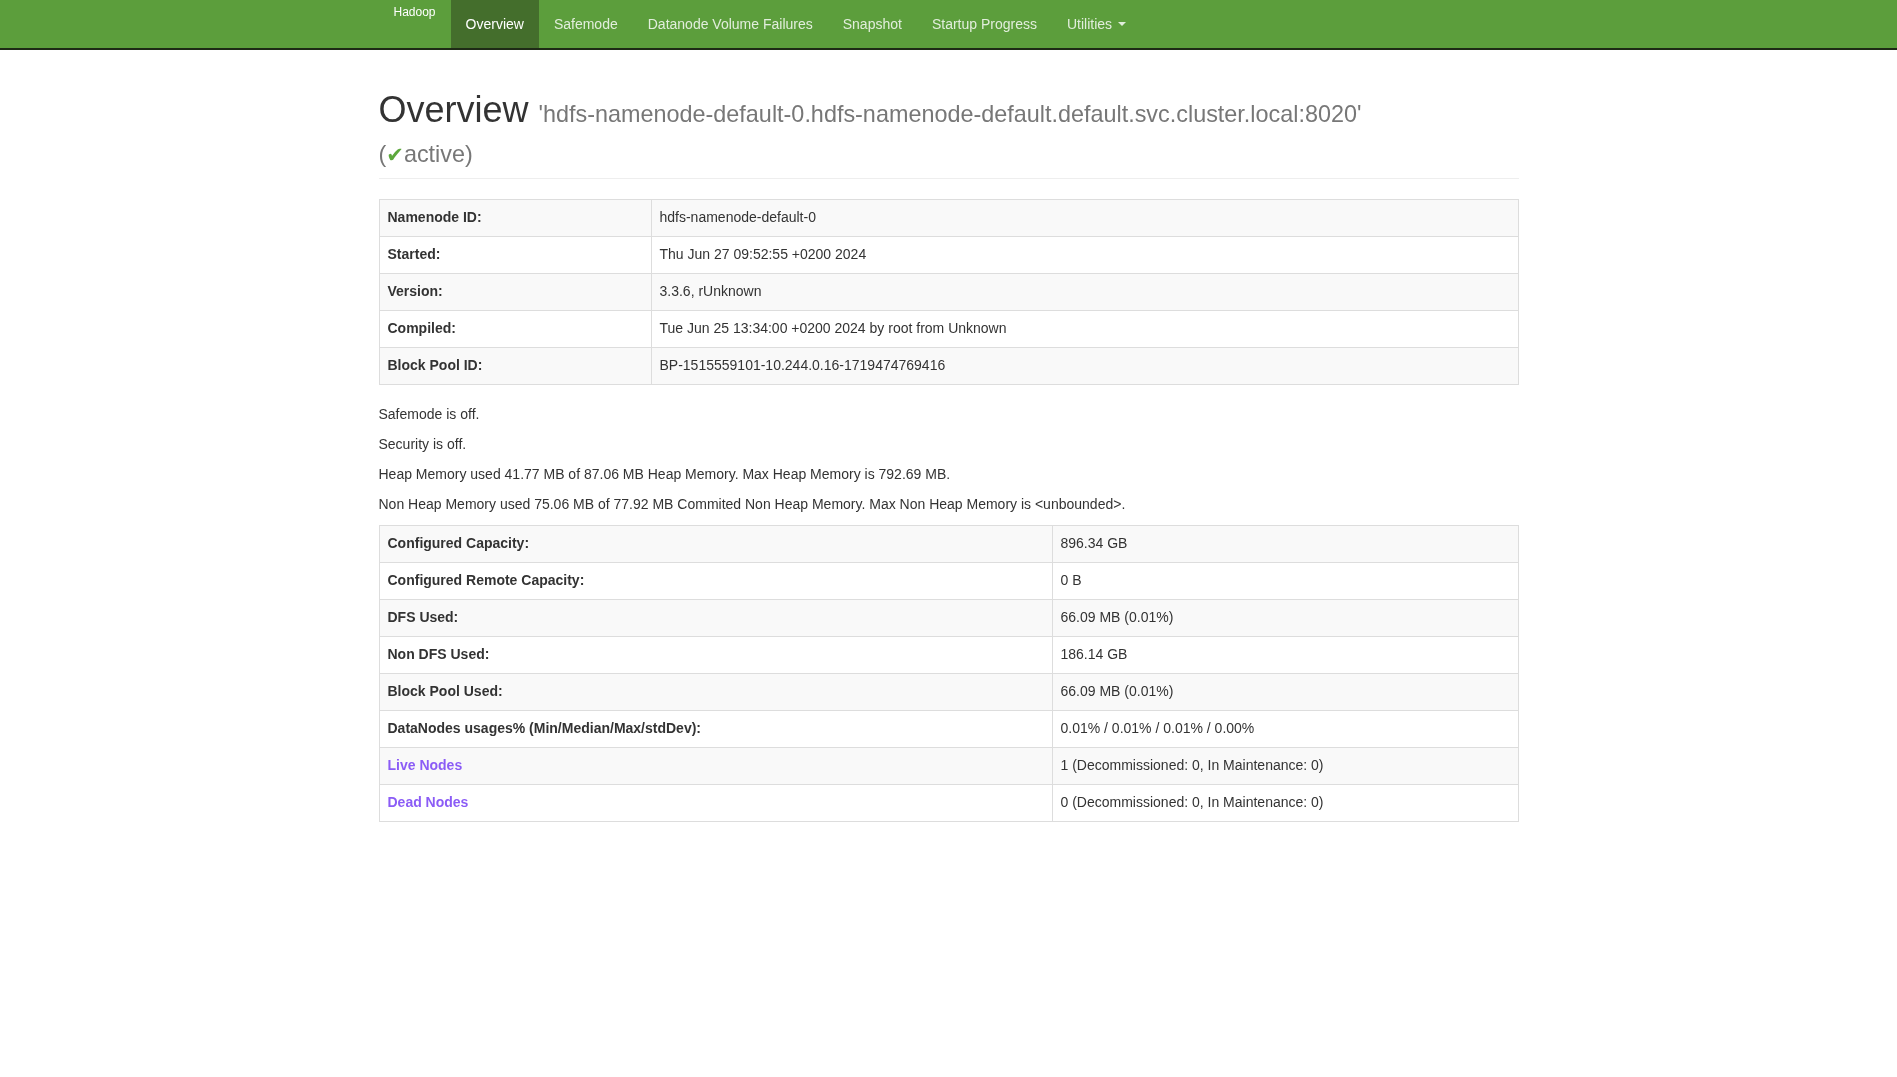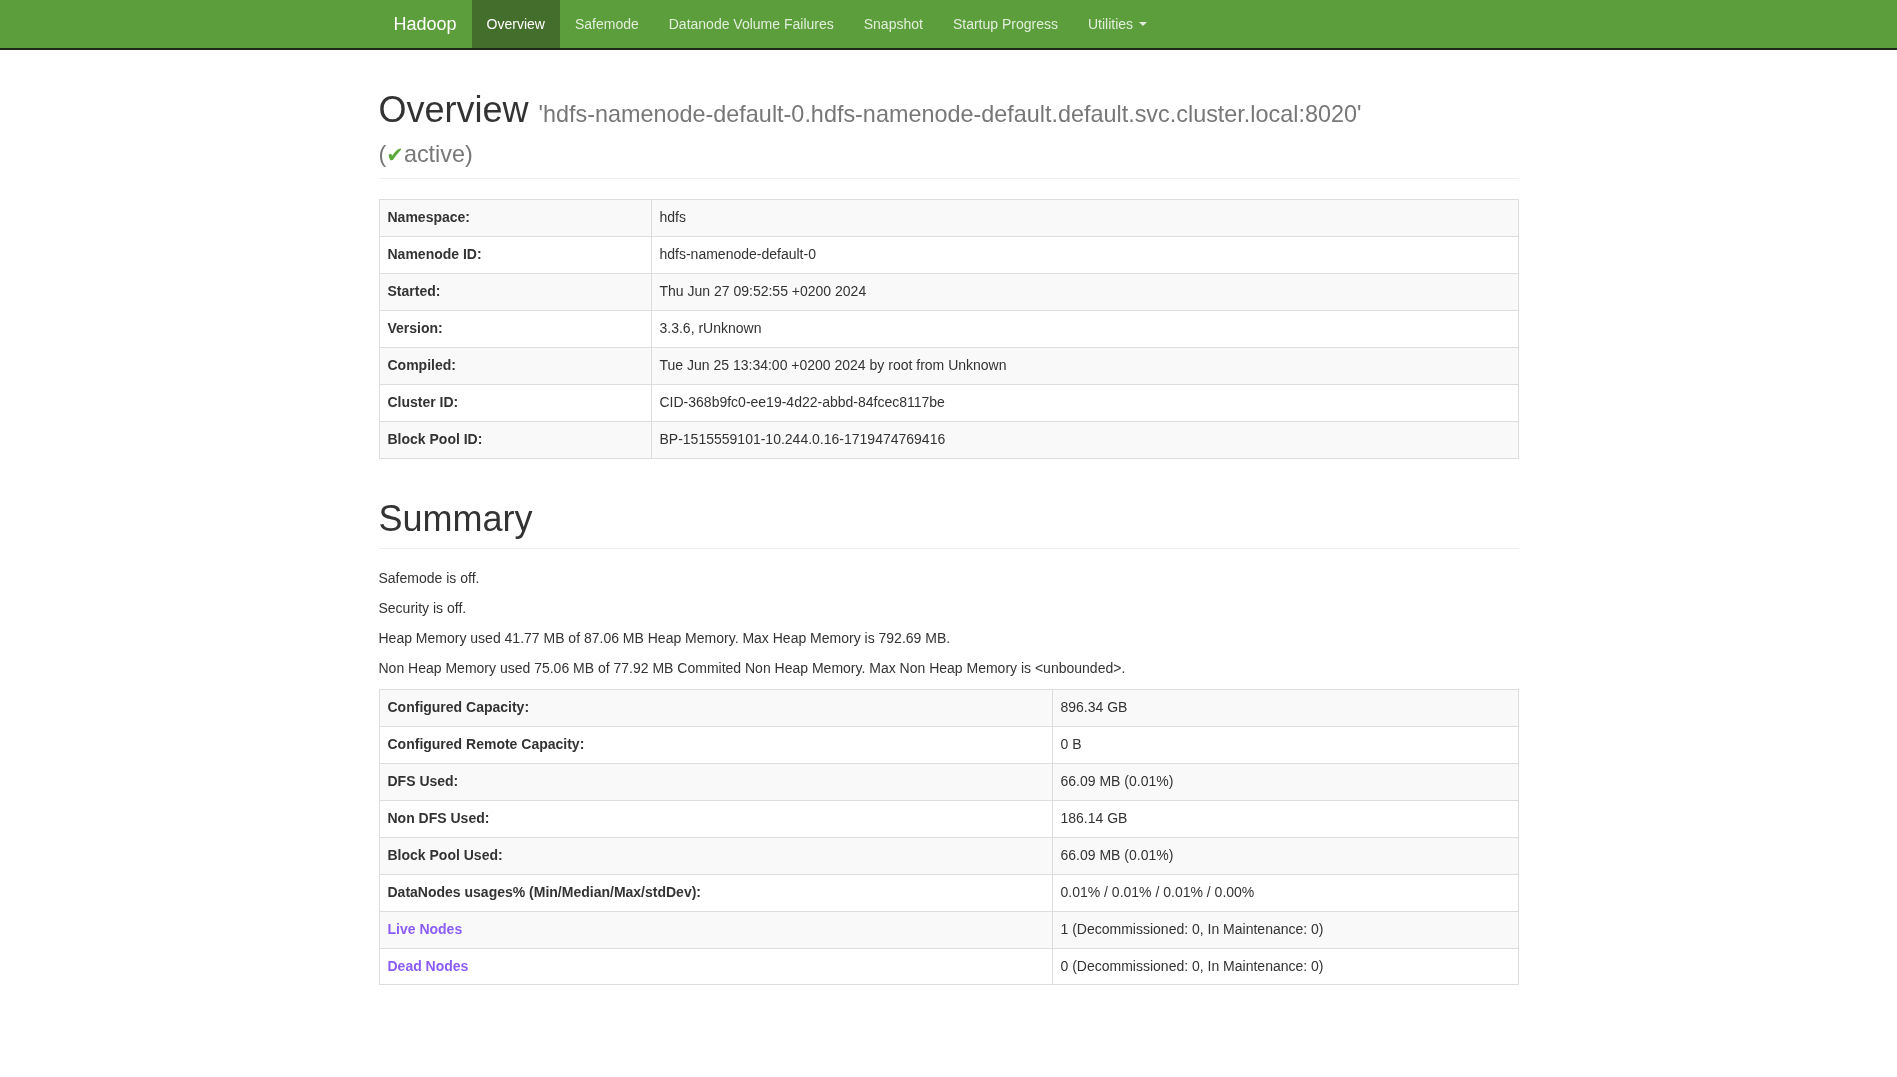--- a/index.html
+++ b/index.html
@@ -24,23 +24,23 @@
   .navbar-inner {
     width: 1170px;
     margin: 0 auto;
     padding: 0 15px;
     height: 48px;
     display: flex;
     align-items: stretch;
   }
   .navbar-brand {
     color: #fff;
-    font-size: 18px;
+    font-size: 12px;
     line-height: 20px;
-    padding: 14px 15px;
+    padding: 2px 15px;
     white-space: nowrap;
   }
   .navbar-nav { display: flex; align-items: stretch; margin: 0; padding: 0; list-style: none; }
   .nav-item {
     color: rgba(255,255,255,0.82);
     font-size: 14px;
     line-height: 20px;
     padding: 14px 15px;
     white-space: nowrap;
     cursor: pointer;
@@ -154,53 +154,42 @@
   <div class="page-header">
     <h1><span>Overview</span>
       <span class="small-sub">'hdfs-namenode-default-0.hdfs-namenode-default.default.svc.cluster.local:8020'</span><br>
       <span class="small-sub"><span>(</span><span class="check">✔</span><span>active</span><span>)</span></span>
     </h1>
   </div>
 
   <table class="table info-table">
     <tbody>
       <tr>
-        <th>Namespace:</th>
-        <td>hdfs</td>
-      </tr>
-      <tr>
         <th>Namenode ID:</th>
         <td>hdfs-namenode-default-0</td>
       </tr>
       <tr>
         <th>Started:</th>
         <td>Thu Jun 27 09:52:55 +0200 2024</td>
       </tr>
       <tr>
         <th>Version:</th>
         <td>3.3.6, rUnknown</td>
       </tr>
       <tr>
         <th>Compiled:</th>
         <td>Tue Jun 25 13:34:00 +0200 2024 by root from Unknown</td>
       </tr>
       <tr>
-        <th>Cluster ID:</th>
-        <td>CID-368b9fc0-ee19-4d22-abbd-84fcec8117be</td>
-      </tr>
-      <tr>
         <th>Block Pool ID:</th>
         <td>BP-1515559101-10.244.0.16-1719474769416</td>
       </tr>
     </tbody>
   </table>
 
-  <div class="page-header">
-    <h1>Summary</h1>
-  </div>
 
   <p class="summary-line">Safemode is off.</p>
   <p class="summary-line">Security is off.</p>
   <p class="summary-line">Heap Memory used 41.77 MB of 87.06 MB Heap Memory. Max Heap Memory is 792.69 MB.</p>
   <p class="summary-line">Non Heap Memory used 75.06 MB of 77.92 MB Commited Non Heap Memory. Max Non Heap Memory is &lt;unbounded&gt;.</p>
 
   <table class="table summary-table">
     <tbody>
       <tr>
         <th>Configured Capacity:</th>

